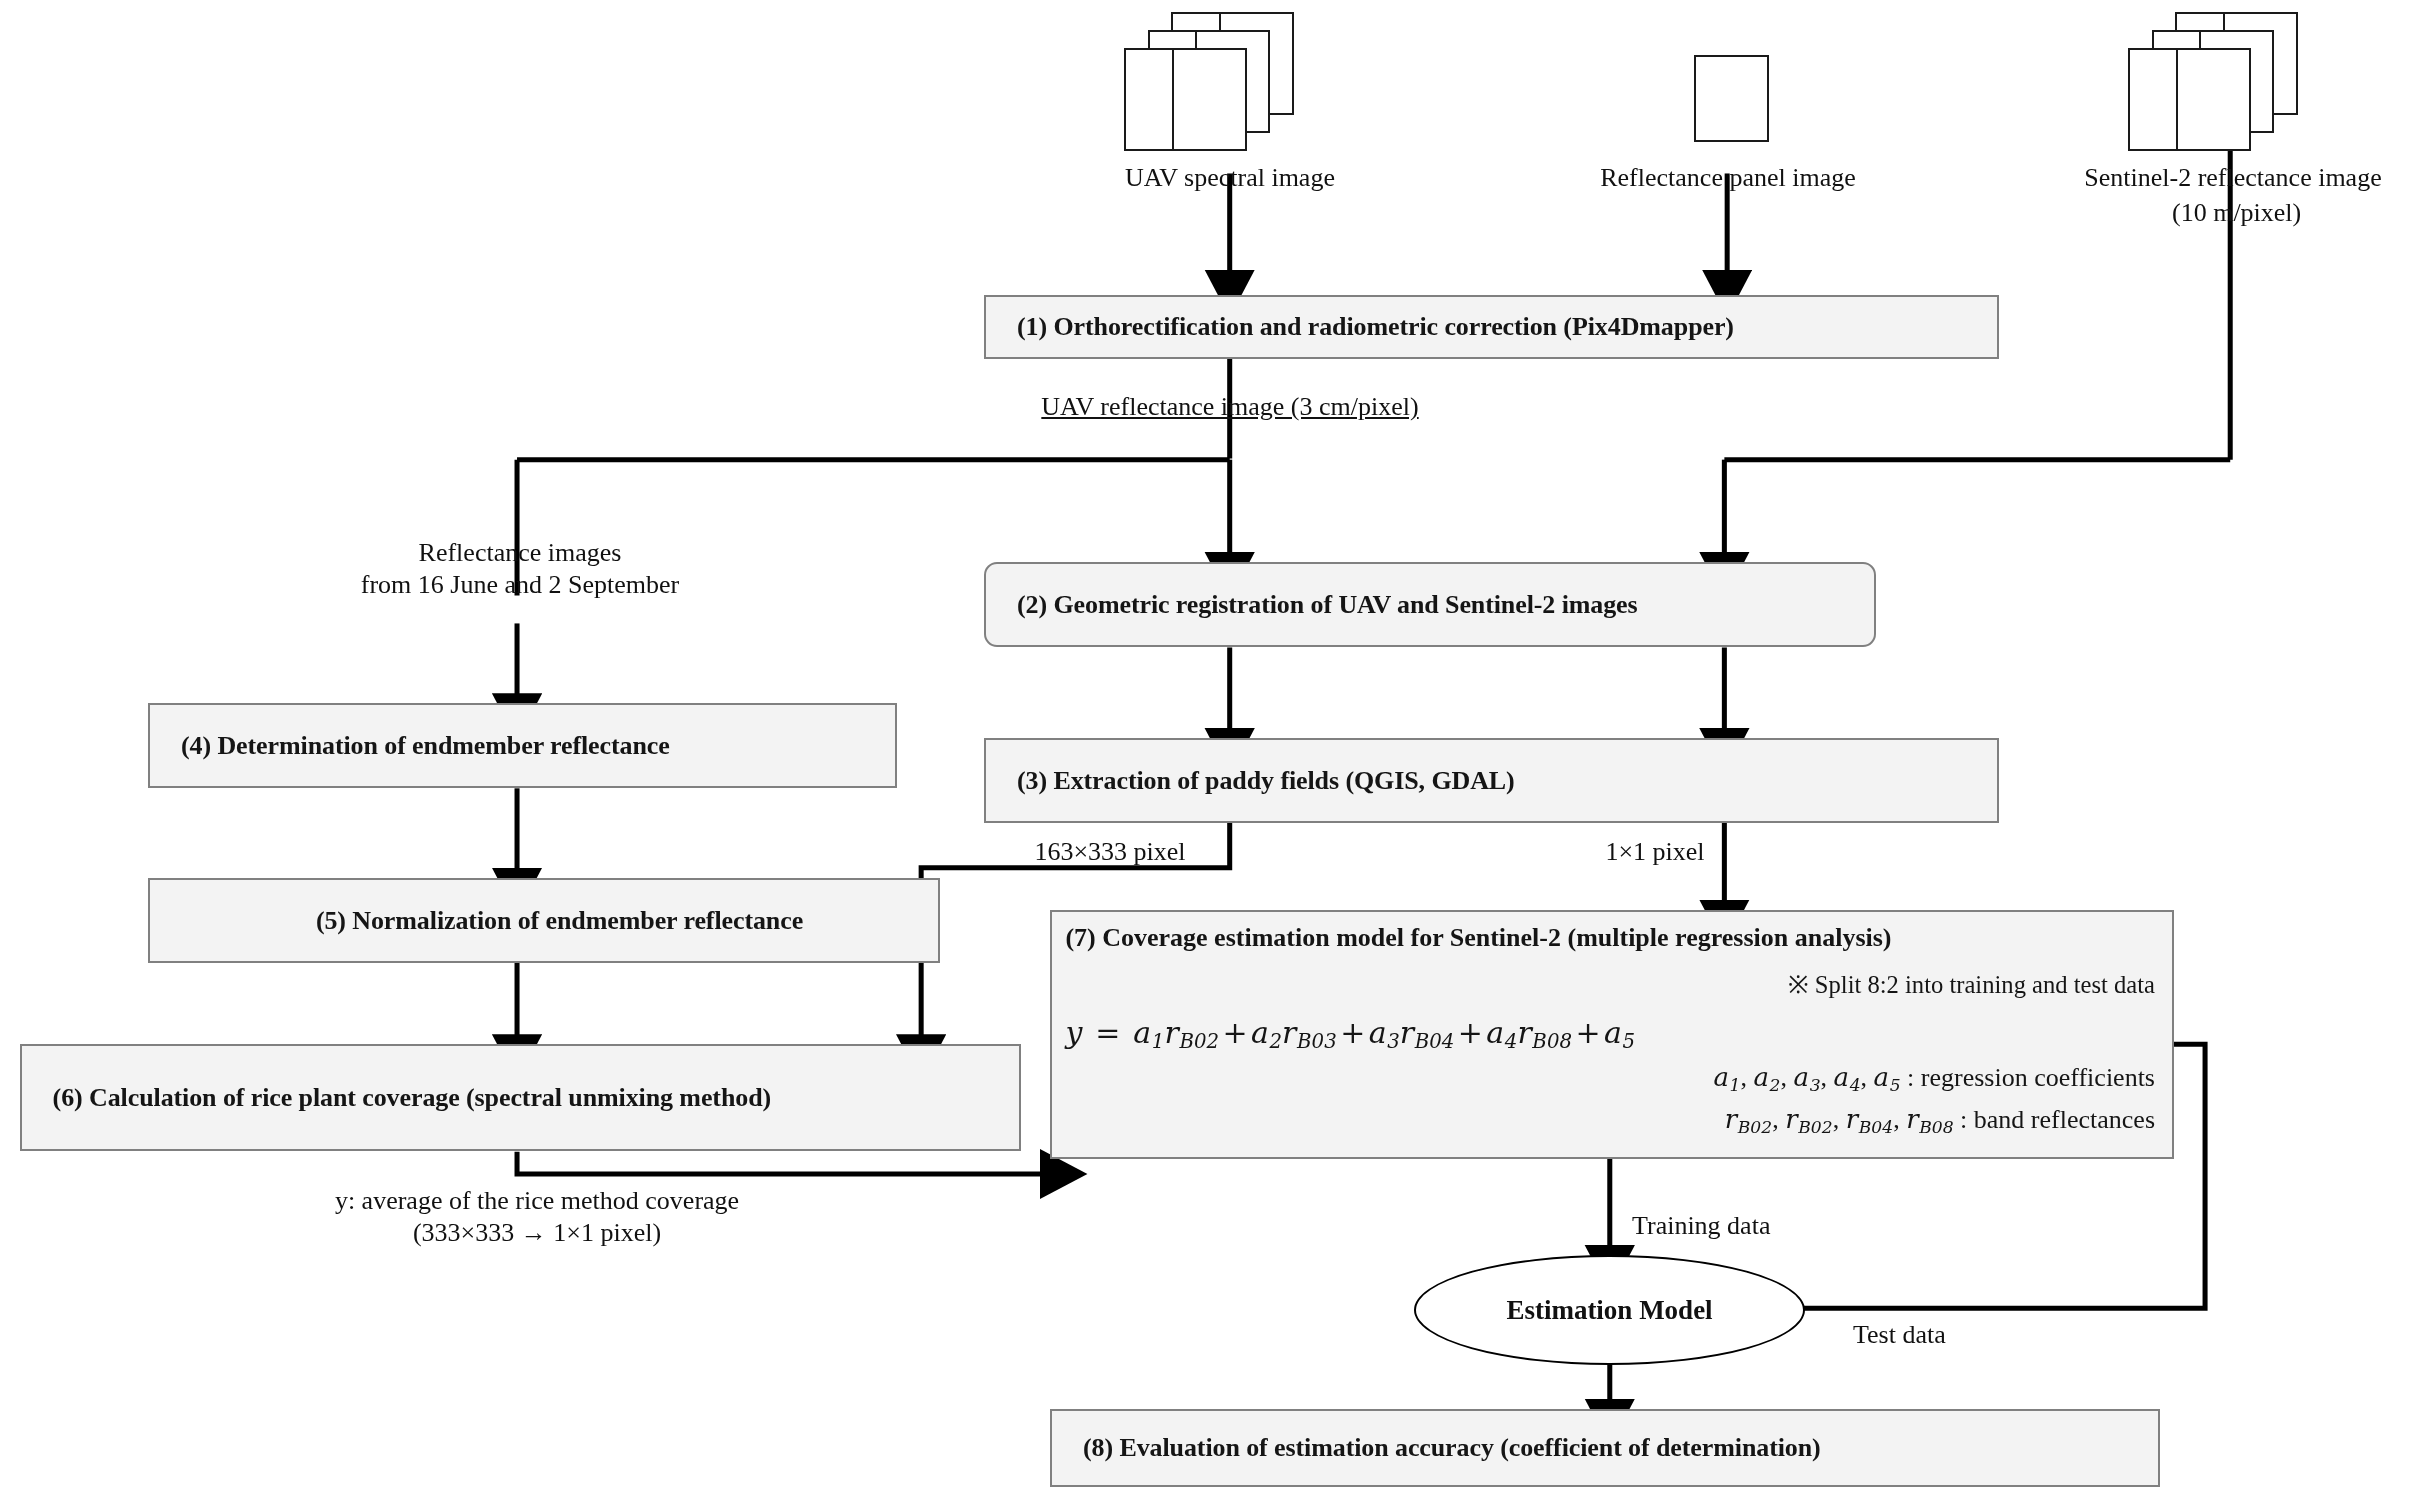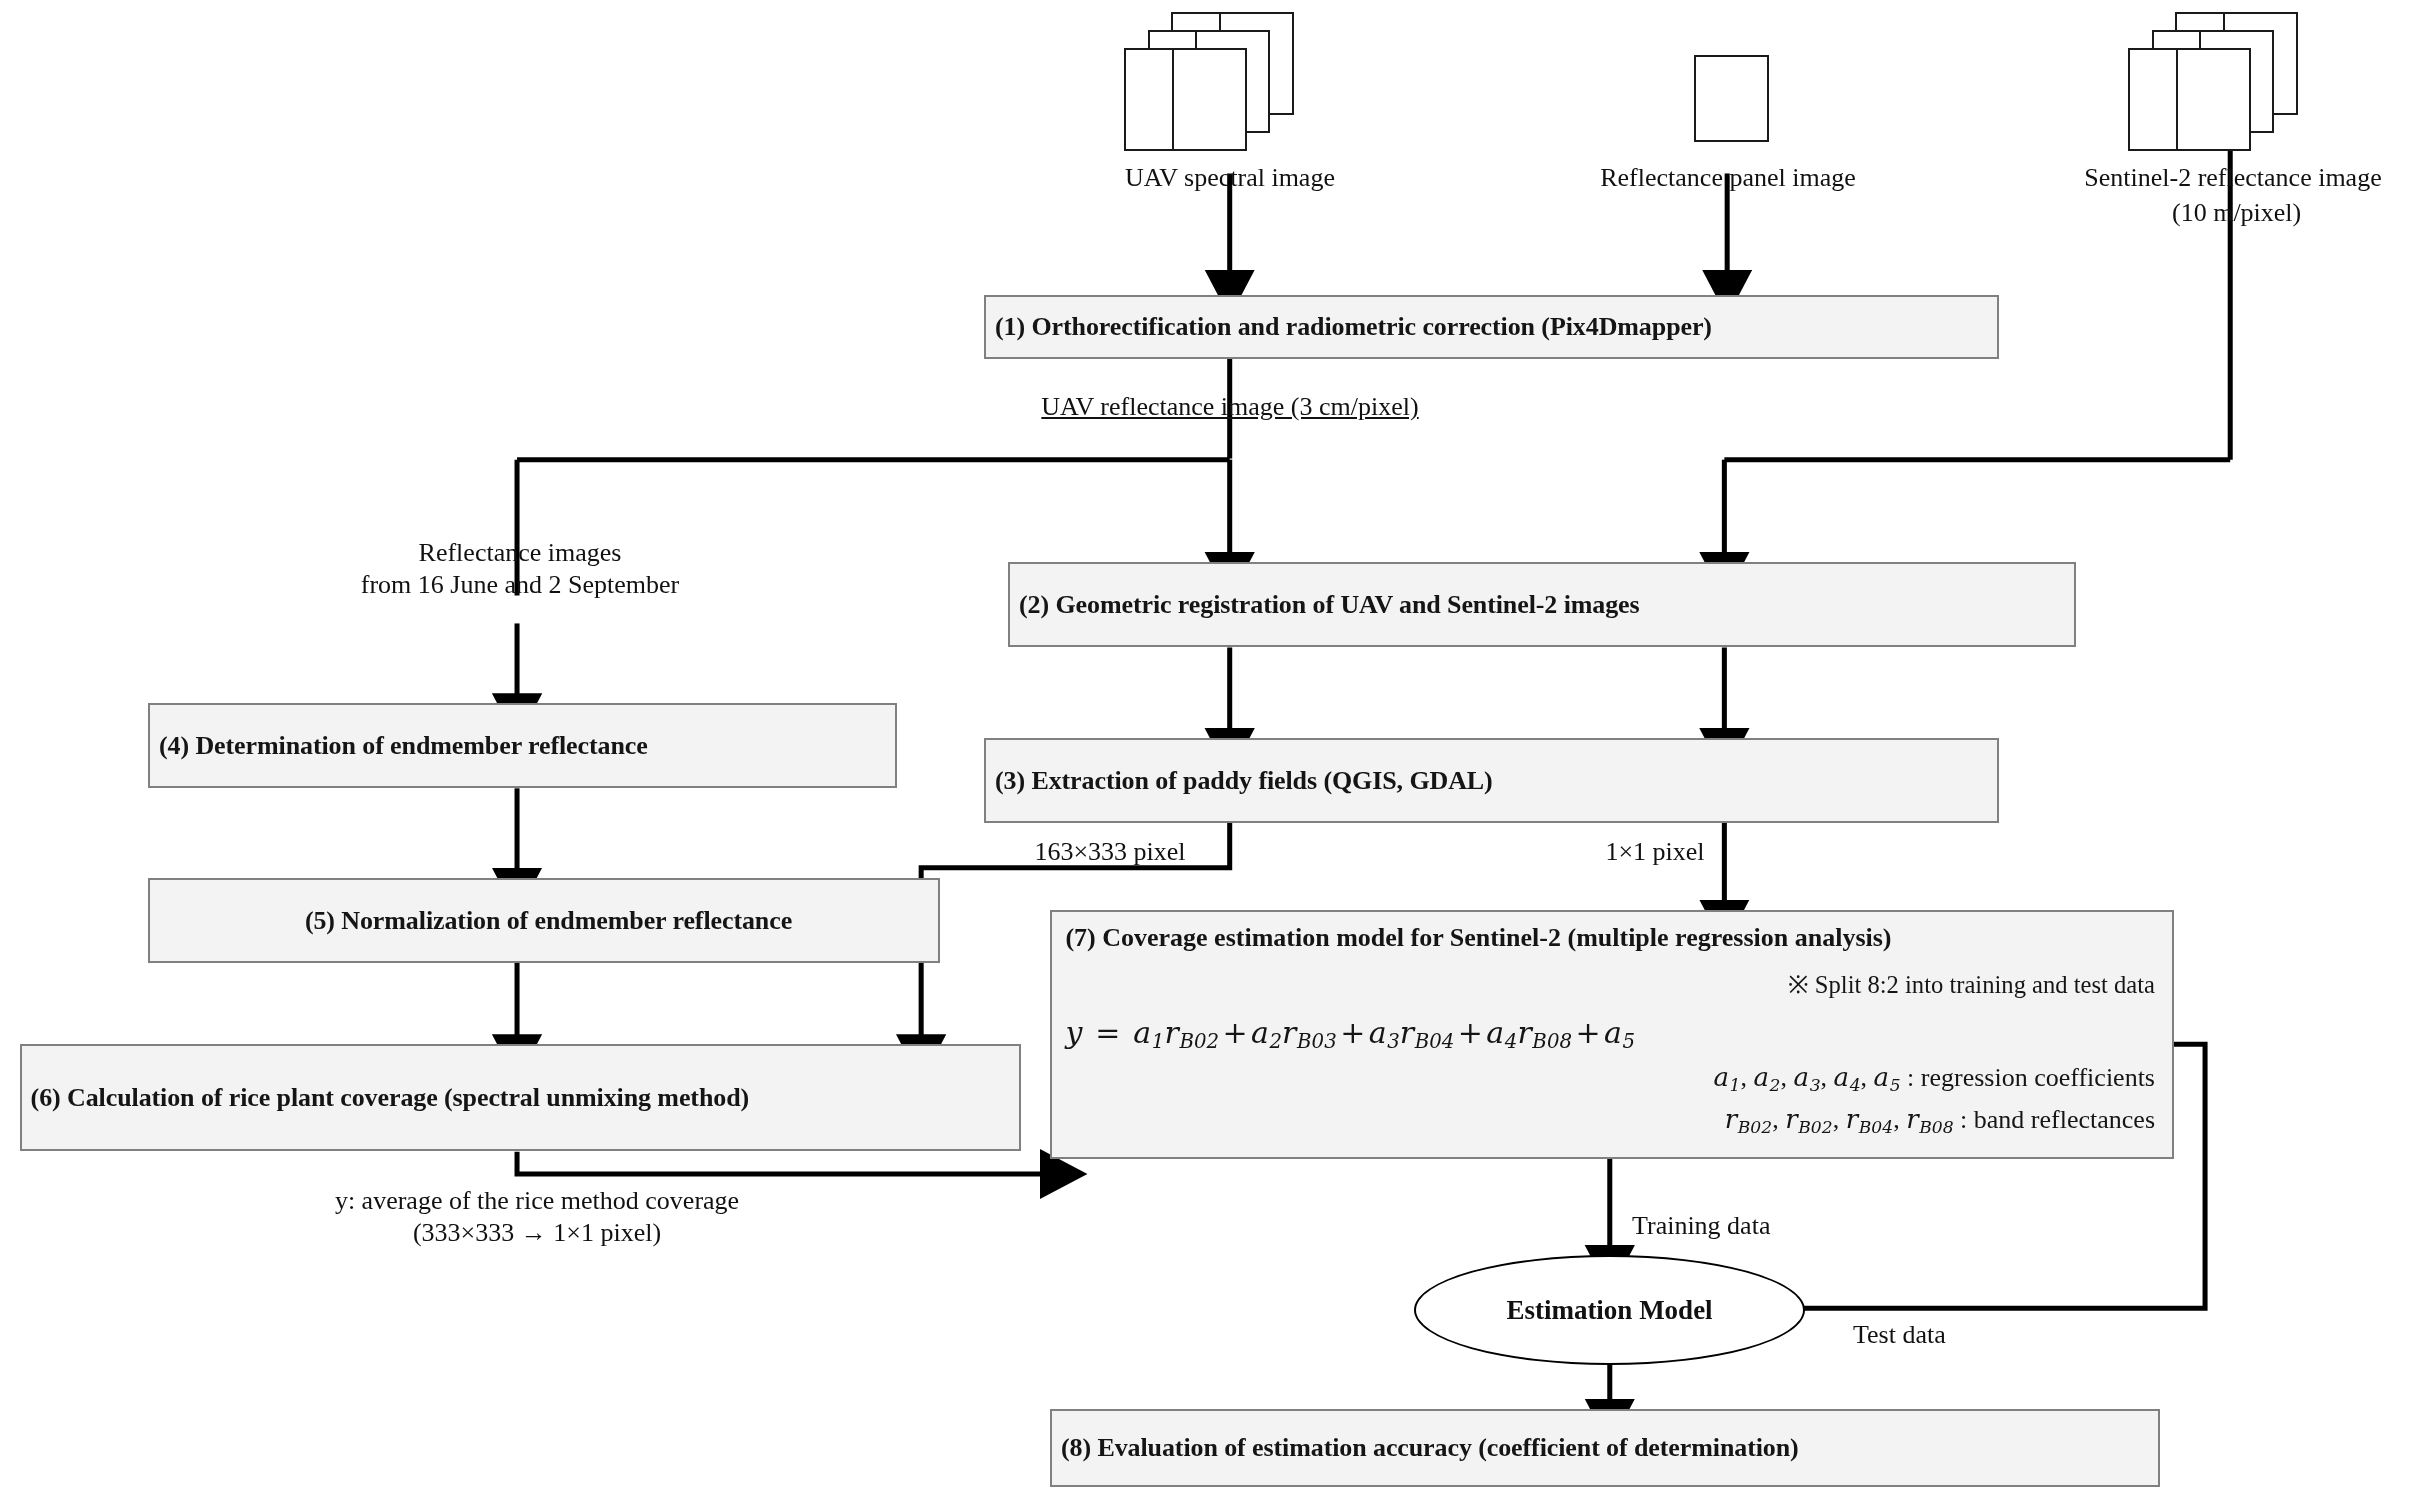--- a/index.html
+++ b/index.html
@@ -29,21 +29,21 @@
     background: #f3f3f3;
     border: 2.8px solid #808080;
     box-sizing: border-box;
     display: flex;
     align-items: center;
   }
   .proc-label {
     font-weight: bold;
     font-size: 26px;
     color: #151515;
-    padding-left: 9px;
+    padding-left: 31px;
     line-height: 1.15;
     letter-spacing: -0.1px;
     white-space: nowrap;
   }
   
   .box7 {
     display: block;
     padding: 12.3px 17px 10px 13.4px;
   }
   .box7-title {
@@ -204,21 +204,21 @@
     <span>Sentinel-2 reflectance image</span>
   </div>
   <div class="flabel" style="left:2172px; top:197px;">
     <span>(10 m/pixel)</span>
   </div>
 
   <div class="proc-box" style="left:984px; top:295px; width:1015px; height:64px;">
     <div class="proc-label">(1) Orthorectification and radiometric correction (Pix4Dmapper)</div>
   </div>
 
-  <div class="proc-box" style="left:1008px; top:562px; width:1068px; height:85px;">
+  <div class="proc-box" style="left:984px; top:562px; width:892px; height:85px;border-radius:13px;">
     <div class="proc-label">(2) Geometric registration of UAV and Sentinel-2 images</div>
   </div>
 
   <div class="proc-box" style="left:984px; top:738px; width:1015px; height:85px;">
     <div class="proc-label">(3) Extraction of paddy fields (QGIS, GDAL)</div>
   </div>
 
   <div class="proc-box" style="left:148px; top:703px; width:749px; height:85px;">
     <div class="proc-label">(4) Determination of endmember reflectance</div>
   </div>

